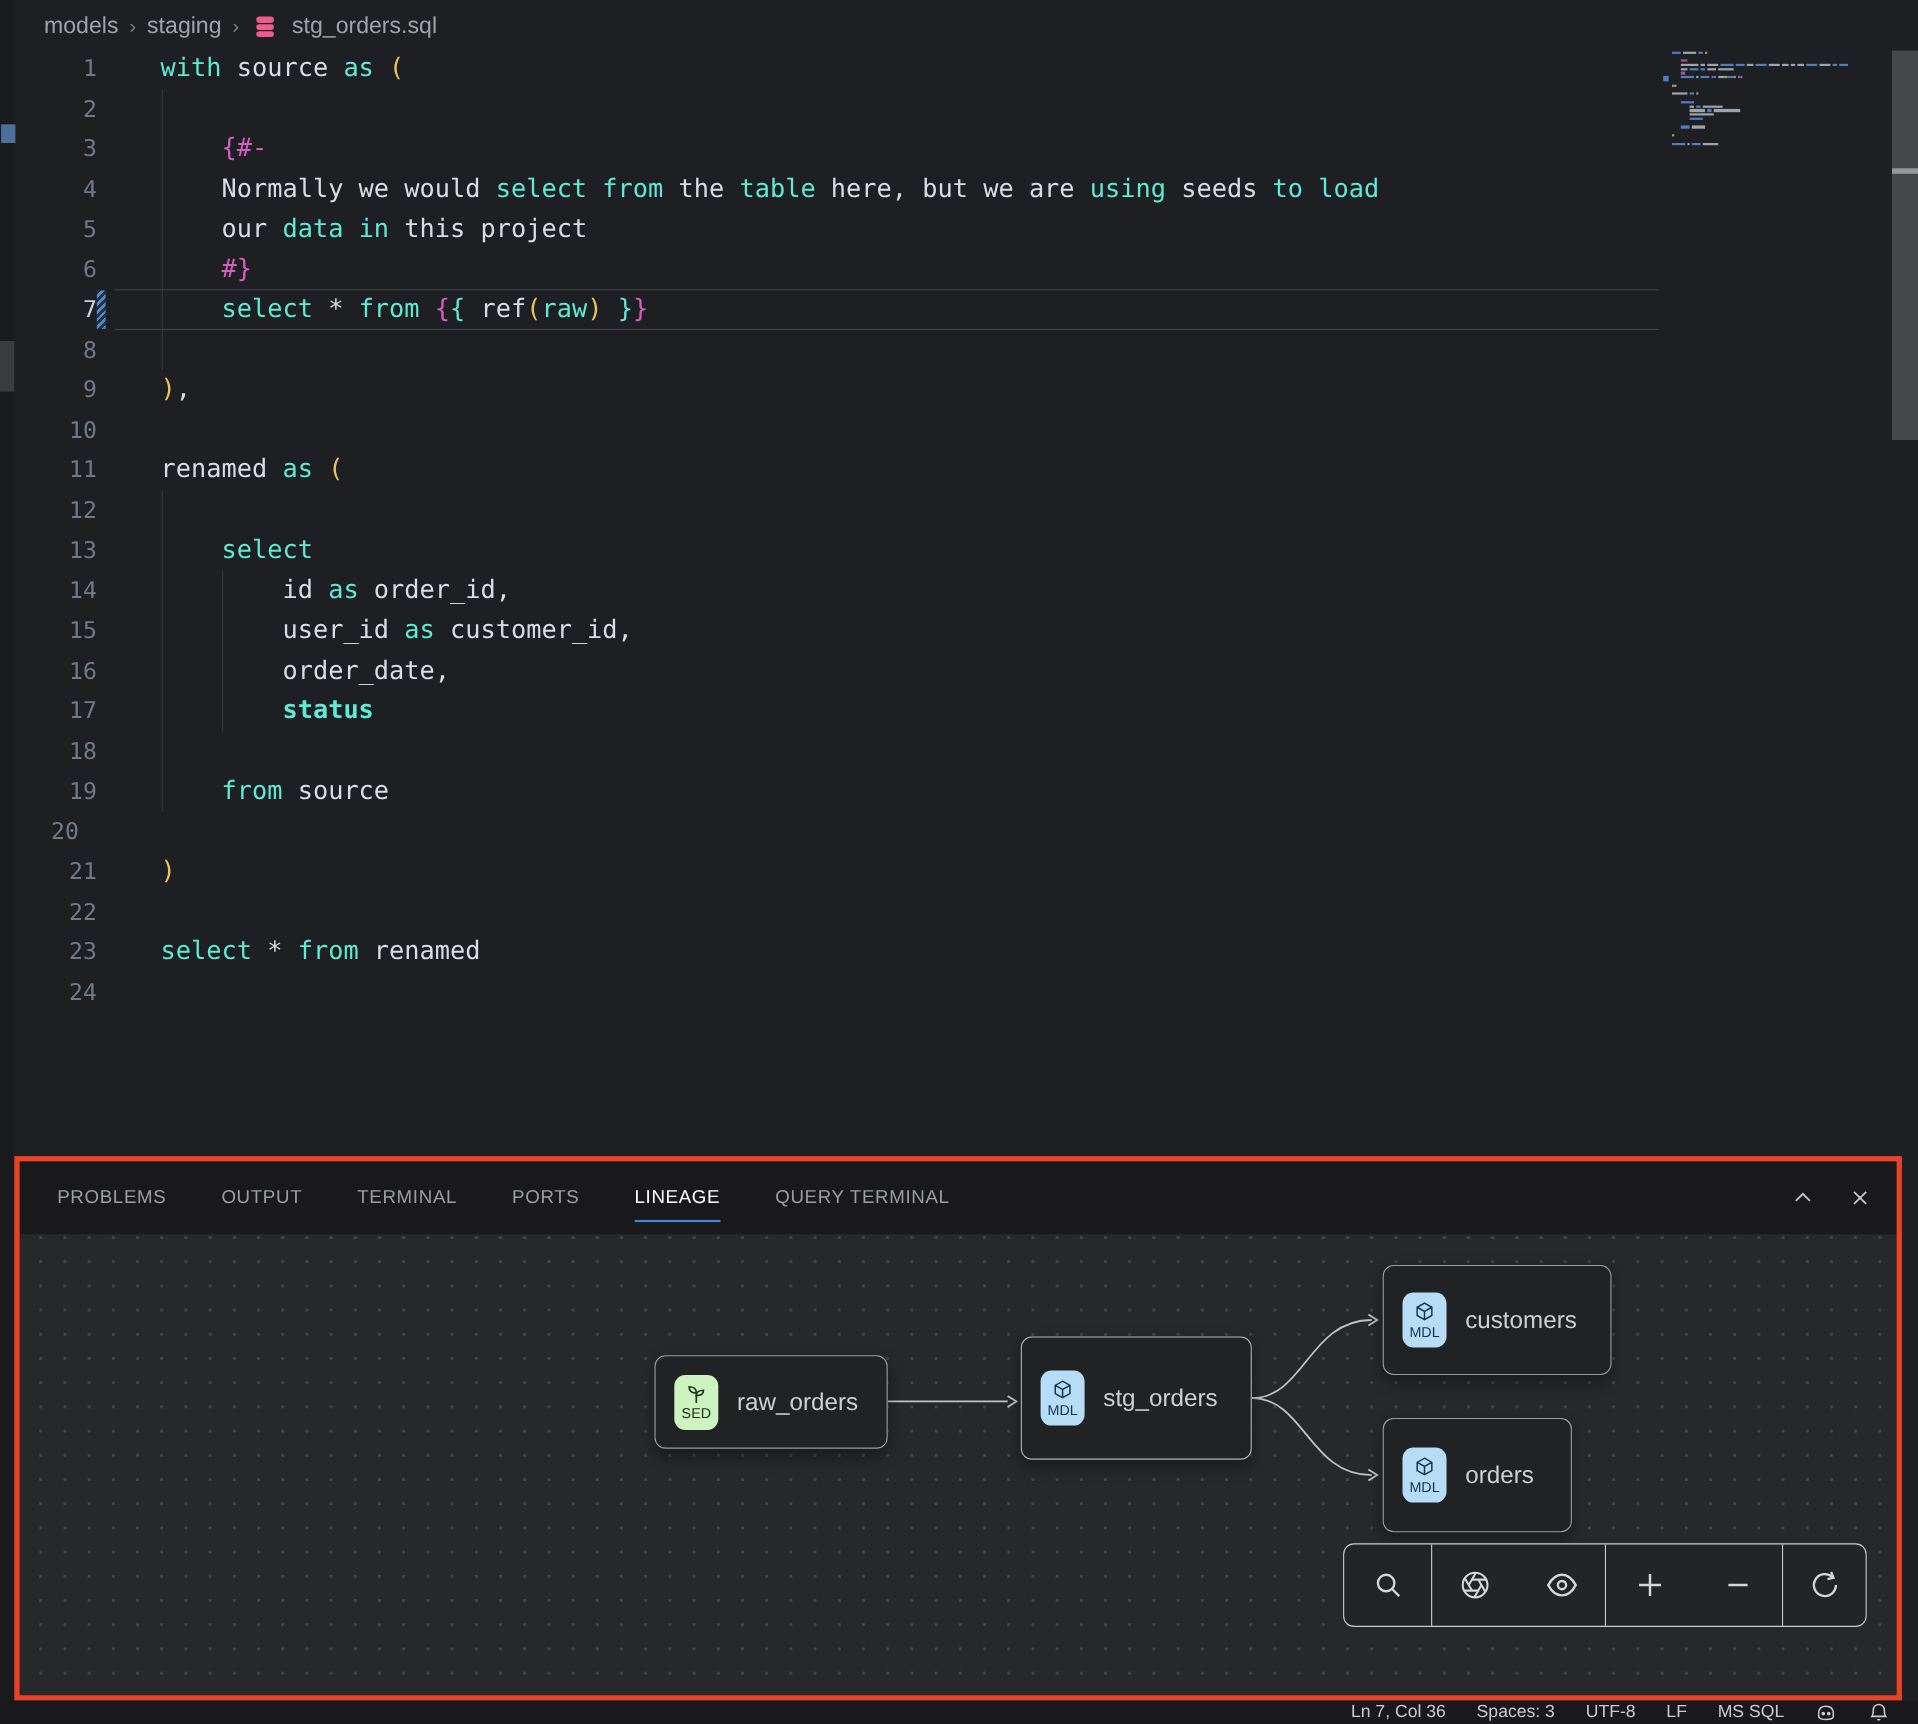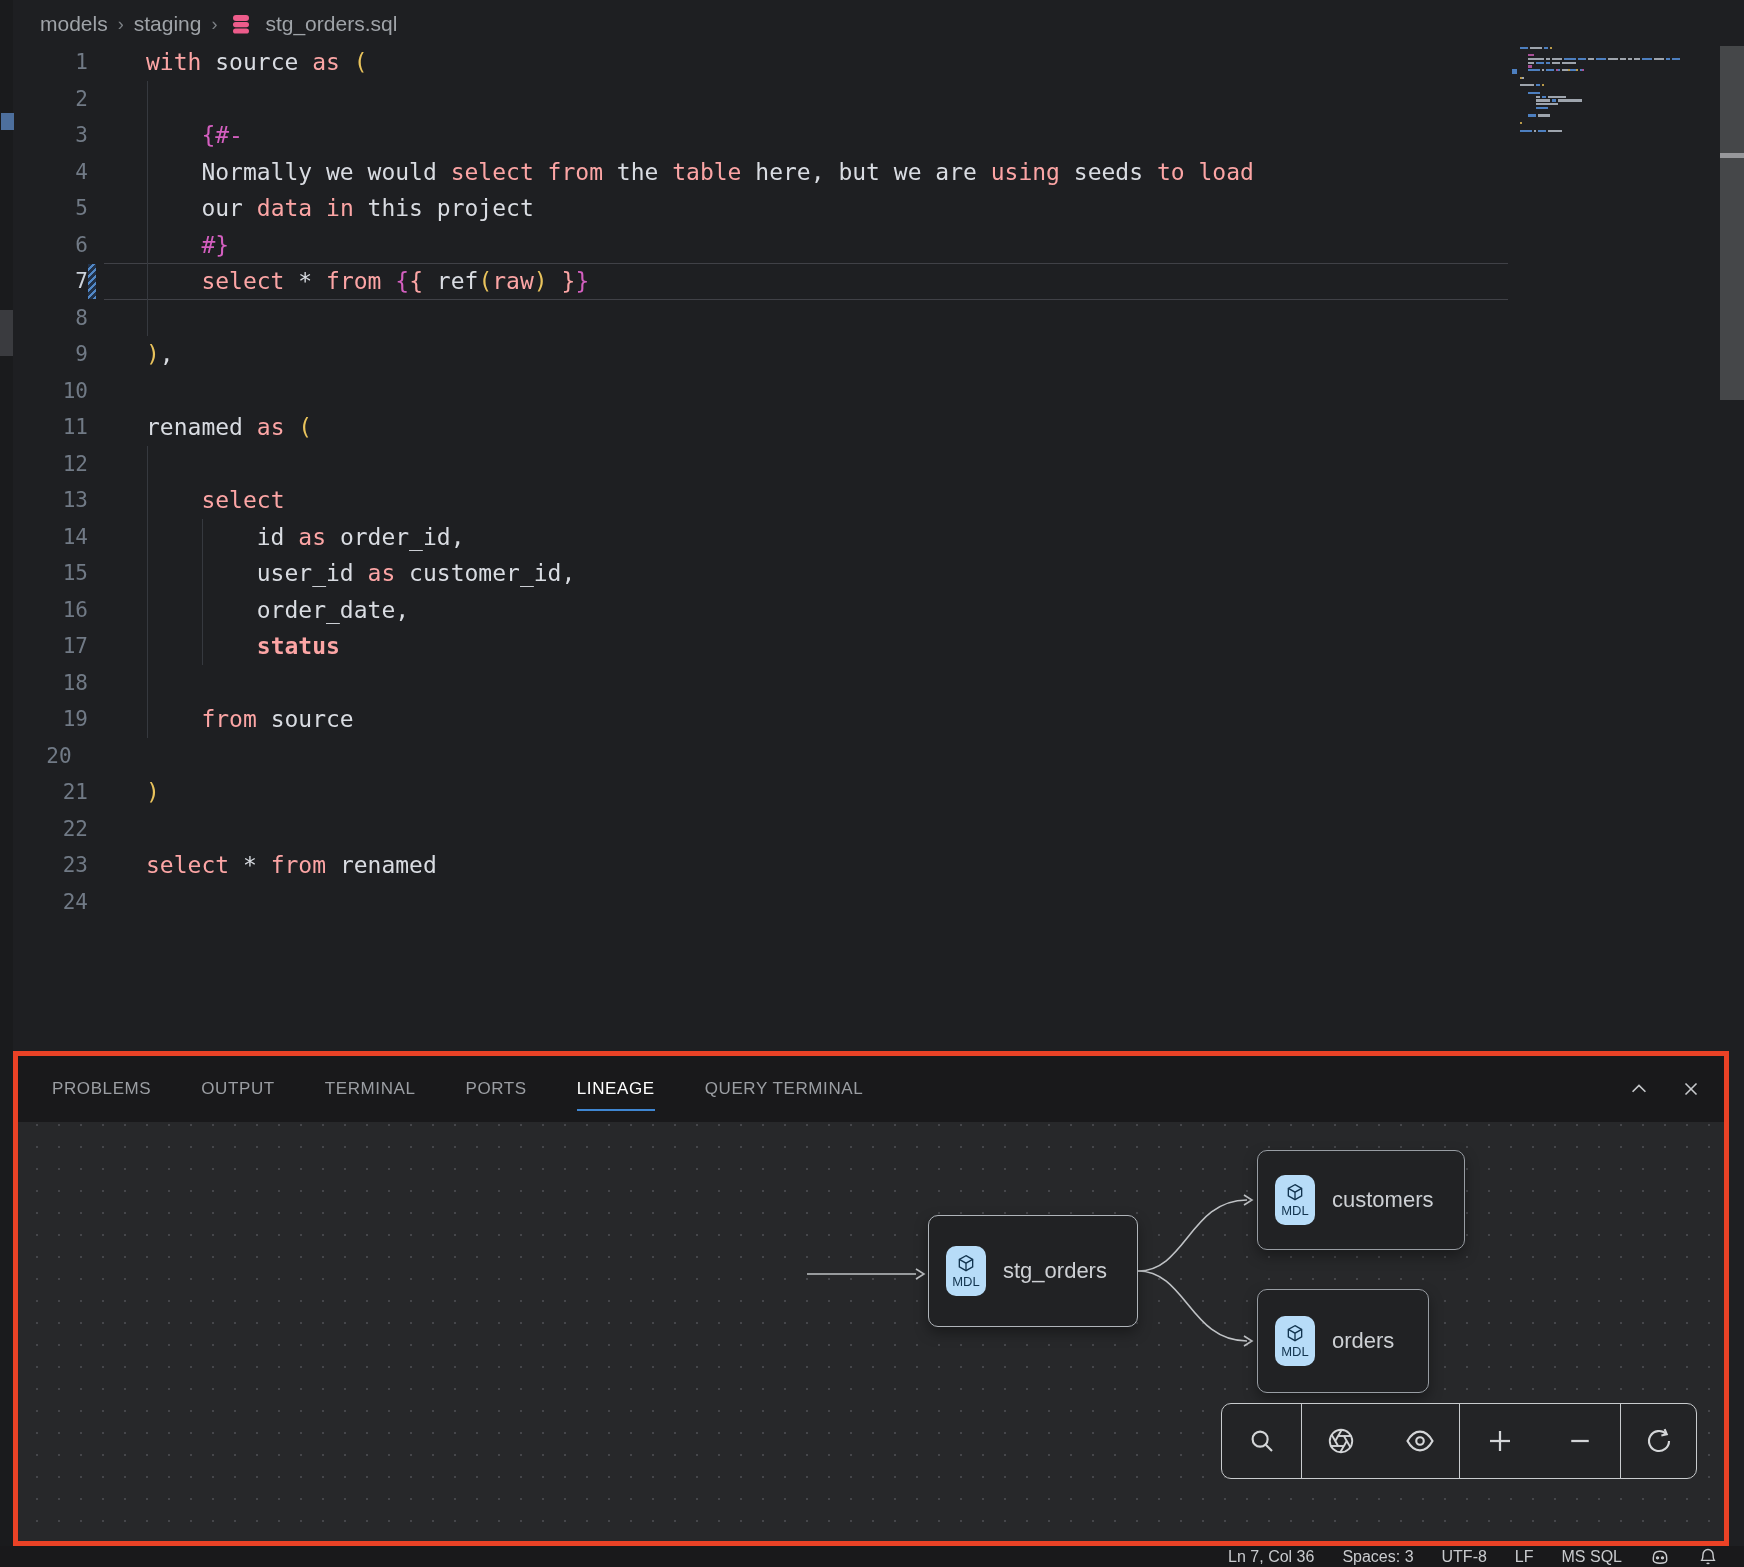--- a/index.html
+++ b/index.html
@@ -16,21 +16,21 @@
     font-size:21px; color:#9fa3a8; }
   .breadcrumb .sep { color:#7d8186; font-size:18px; }
   .breadcrumb .db-icon { width:24px; height:24px; display:inline-block; margin:0 2px; }
 
   
   .gutter-num { position:absolute; left:30px; width:58px; height:37px; text-align:right;
     font-family:"DejaVu Sans Mono", monospace; font-size:21px; line-height:37px; color:#717a86; }
   .gutter-num.active { color:#ccd2da; }
   .code-line { position:absolute; left:146px; height:37px; font-family:"DejaVu Sans Mono", monospace;
     font-size:23px; line-height:37px; white-space:pre; }
-  .c-k { color:#fca5a5; } .c-w { color:#d9dce2; } .c-y { color:#e9c35c; } .c-p { color:#d45fc0; }
+  .c-k { color:#5eead4; } .c-w { color:#d9dce2; } .c-y { color:#e9c35c; } .c-p { color:#d45fc0; }
   .indent-guide { position:absolute; width:1px; background:#36393f; }
   .cur-line { position:absolute; left:104px; top:263px; width:1404px; height:37px;
     border-top:1px solid #404147; border-bottom:1px solid #404147; }
   .gutter-marker { position:absolute; left:88px; top:264px; width:8px; height:35px;
     background:repeating-linear-gradient(315deg,#5288c7 0 2.5px,#213148 2.5px 5px); }
 
   
   #minimap { position:absolute; left:1520px; top:46px; width:176px; height:96px; }
   .mm-row { position:absolute; left:0; height:3.8px; width:176px; }
   .mm-seg { position:absolute; top:0.6px; height:2.2px; display:block; }
@@ -303,20 +303,31 @@
     <div class="canvas">
       <svg id="edges" fill="none" stroke="#bfc2c5" stroke-width="1.6">
         <path d="M789 152 H898"></path>
         <polyline points="898,147 906,152 898,157"></polyline>
         <path d="M1120 149 C1168 149 1172 78 1229 78"></path>
         <polyline points="1226,73 1234,78 1226,83"></polyline>
         <path d="M1120 149 C1168 149 1172 219 1229 219"></path>
         <polyline points="1226,214 1234,219 1226,224"></polyline>
       </svg>
 
+      <div class="node" style="left:577px; top:110px; width:212px; height:85px;">
+        <span class="badge seed">
+          <svg width="20" height="18" viewBox="0 0 24 22" fill="none" stroke="#203317" stroke-width="1.8">
+            <path d="M12 20 V9"></path>
+            <path d="M12 9 C12 4 9 2 4 2 C4 7 7 9 12 9 Z"></path>
+            <path d="M12 12 C12 8 15 6 20 6 C20 10 17 12 12 12 Z"></path>
+          </svg>
+          <span class="b-label">SED</span>
+        </span>
+        <span class="label">raw_orders</span>
+      </div>
 
       <div class="node" style="left:910px; top:93px; width:210px; height:112px; border-color:#b0b5ba;">
         <span class="badge model">
           <svg width="20" height="20" viewBox="0 0 24 24" fill="none" stroke="#12344f" stroke-width="1.6">
             <path d="M12 2 L20 6.5 V15.5 L12 20 L4 15.5 V6.5 Z"></path>
             <path d="M4 6.5 L12 11 L20 6.5"></path>
             <path d="M12 11 V20"></path>
           </svg>
           <span class="b-label">MDL</span>
         </span>

